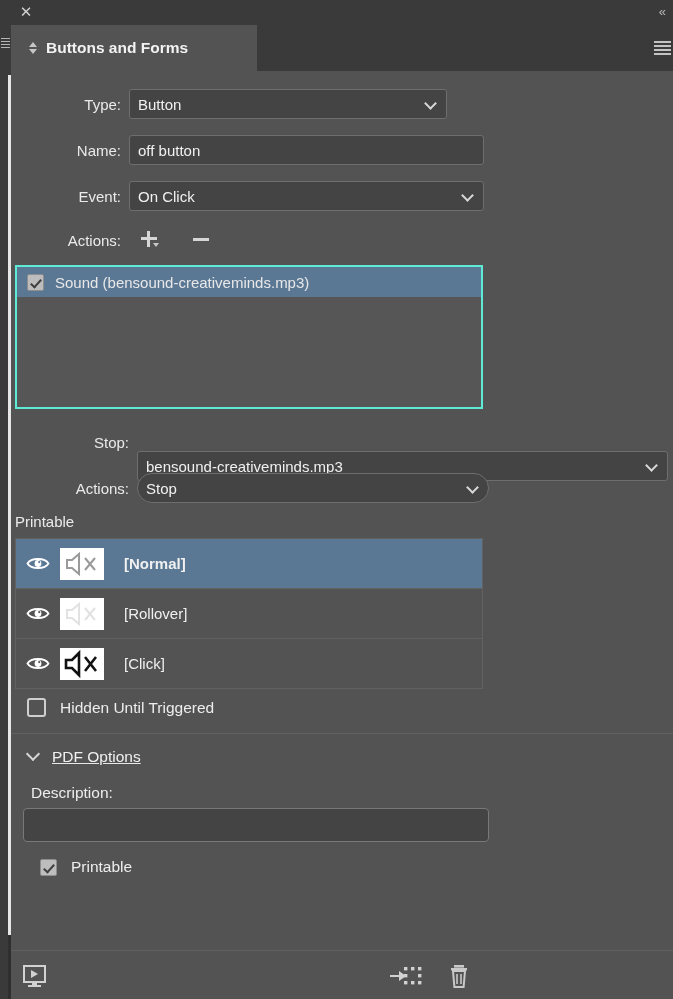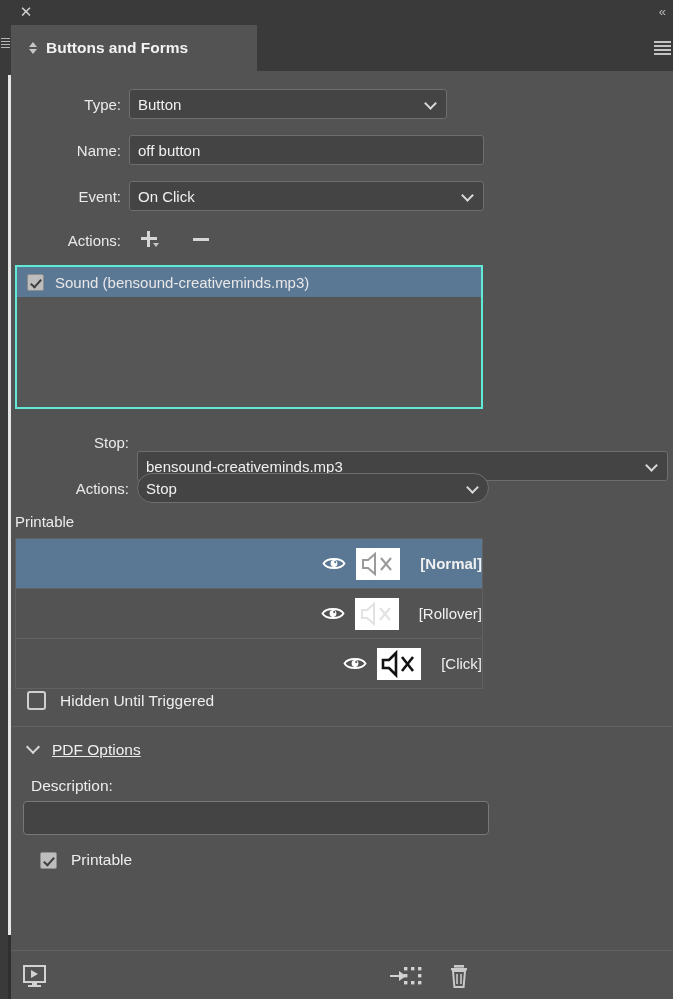--- a/index.html
+++ b/index.html
@@ -282,21 +282,20 @@
     border: 1px solid #616161;
     border-bottom: none;
     box-sizing: border-box;
   }
   .appearance-row {
     height: 50px;
     display: flex;
     align-items: center;
     border-bottom: 1px solid #616161;
     box-sizing: border-box;
-    justify-content: flex-end;
   }
   .appearance-row.selected { background: #5a7794; }
   .eye {
     width: 44px;
     flex: none;
     display: flex;
     justify-content: center;
     align-items: center;
   }
   .thumb {
@@ -527,21 +526,21 @@
           <rect x="0" y="0" width="44" height="32" fill="#ffffff"></rect>
           <path d="M6 12 H12 L19 5 V27 L12 20 H6 Z" fill="#ffffff" stroke="#111111" stroke-width="2.6"></path>
           <line x1="25" y1="9" x2="36" y2="23" stroke="#111111" stroke-width="2.6"></line>
           <line x1="36" y1="9" x2="25" y2="23" stroke="#111111" stroke-width="2.6"></line>
         </svg>
       </span>
       <span class="state-label">[Click]</span>
     </div>
   </div>
 
-  <div class="cbrow" style="margin-top:2px;">
+  <div class="cbrow" style="margin-top:9px;">
     <span class="cb unchecked" style="margin-right:14px;"></span>
     <span class="lbl">Hidden Until Triggered</span>
   </div>
 
   <div class="divider"></div>
 
   <div id="pdf-options-header">
     <span class="disclosure"></span>
     <span class="lbl">PDF Options</span>
   </div>

